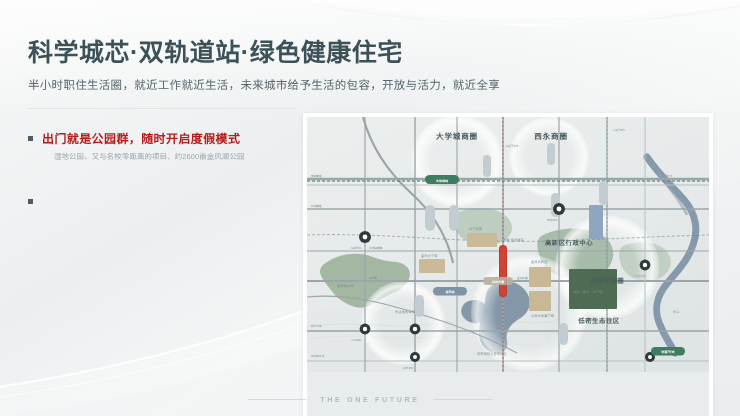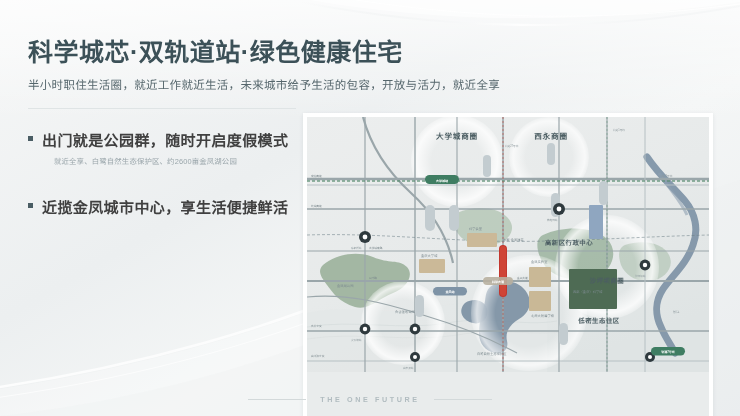--- a/index.html
+++ b/index.html
@@ -30,21 +30,21 @@
   .rule{ margin-top:14px; width:268px; height:1px; background:#dfe4e5; }
 
   .bullets{ margin-top:22px; }
   .bullet{ position:relative; padding-left:14px; margin-bottom:31px; }
   .bullet:last-child{ margin-bottom:0; }
   .bullet-mark{
     position:absolute; left:0; top:5px; width:5px; height:5px;
     background:#4a5d64;
   }
   .bullet-head{
-    font-size:15px; font-weight:bold; color:#404040;
+    font-size:12px; font-weight:bold; color:#b91c1c;
     letter-spacing:.4px; line-height:1.35; white-space:nowrap;
   }
   .bullet-sub{
     margin-top:5px; margin-left:12px; font-size:7.4px; color:#9aa6ab;
     letter-spacing:.15px; line-height:1.4; white-space:nowrap;
   }
 
   
   .footer{
     position:absolute; left:0; right:0; bottom:12px;
@@ -115,27 +115,26 @@
 
   <p class="subtitle">半小时职住生活圈，就近工作就近生活，未来城市给予生活的包容，开放与活力，就近全享</p>
 
   <div class="rule"></div>
 
   <div class="bullets">
 
     <div class="bullet">
       <span class="bullet-mark"></span>
       <div class="bullet-head">出门就是公园群，随时开启度假模式</div>
-      <div class="bullet-sub">就近全享、白鹭自然生态保护区、约2600亩金凤湖公园</div>
+      <div class="bullet-sub">湿地公园、又与名校零距离的项目、约2600亩金凤湖公园</div>
     </div>
 
 
     <div class="bullet">
       <span class="bullet-mark"></span>
-      <div class="bullet-head">近揽金凤城市中心，享生活便捷鲜活</div>
     </div>
 
   </div>
 </div>
 
 <div class="map-panel">
   <div class="map-inner">
     <svg class="map-svg" viewBox="0 0 402 255">
       <defs>
         <radialGradient id="halo" cx="50%" cy="50%" r="50%">

